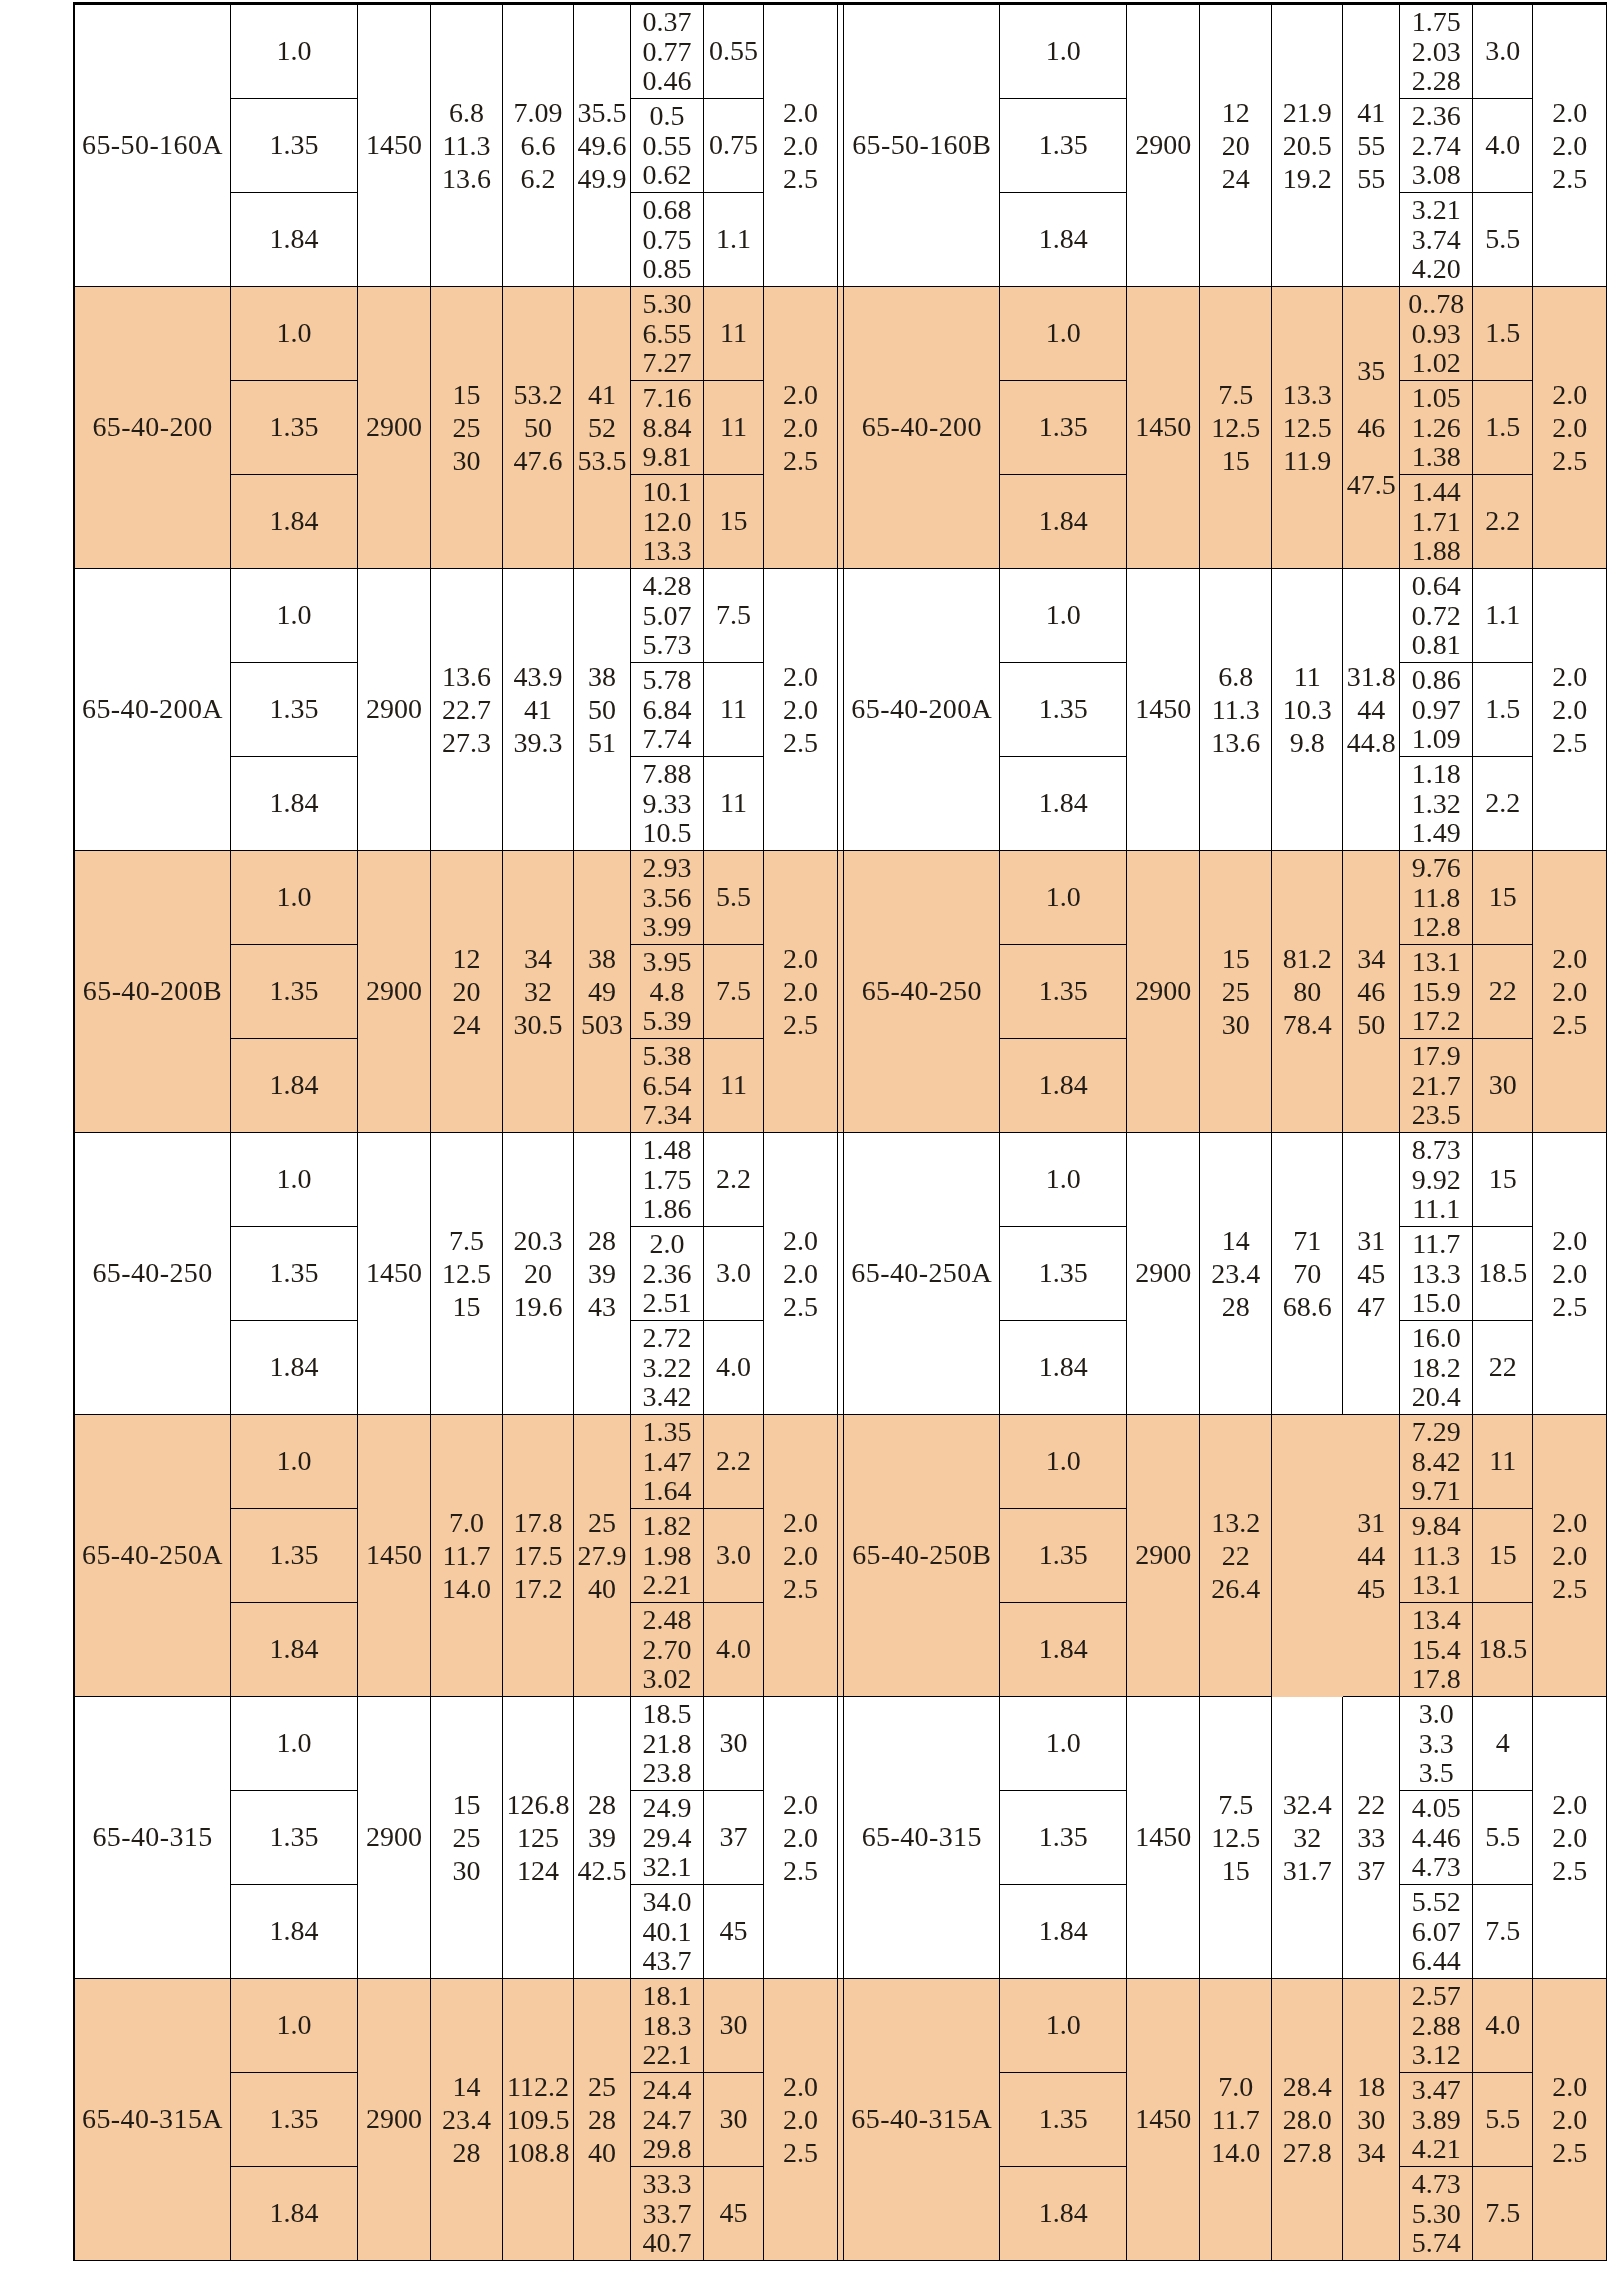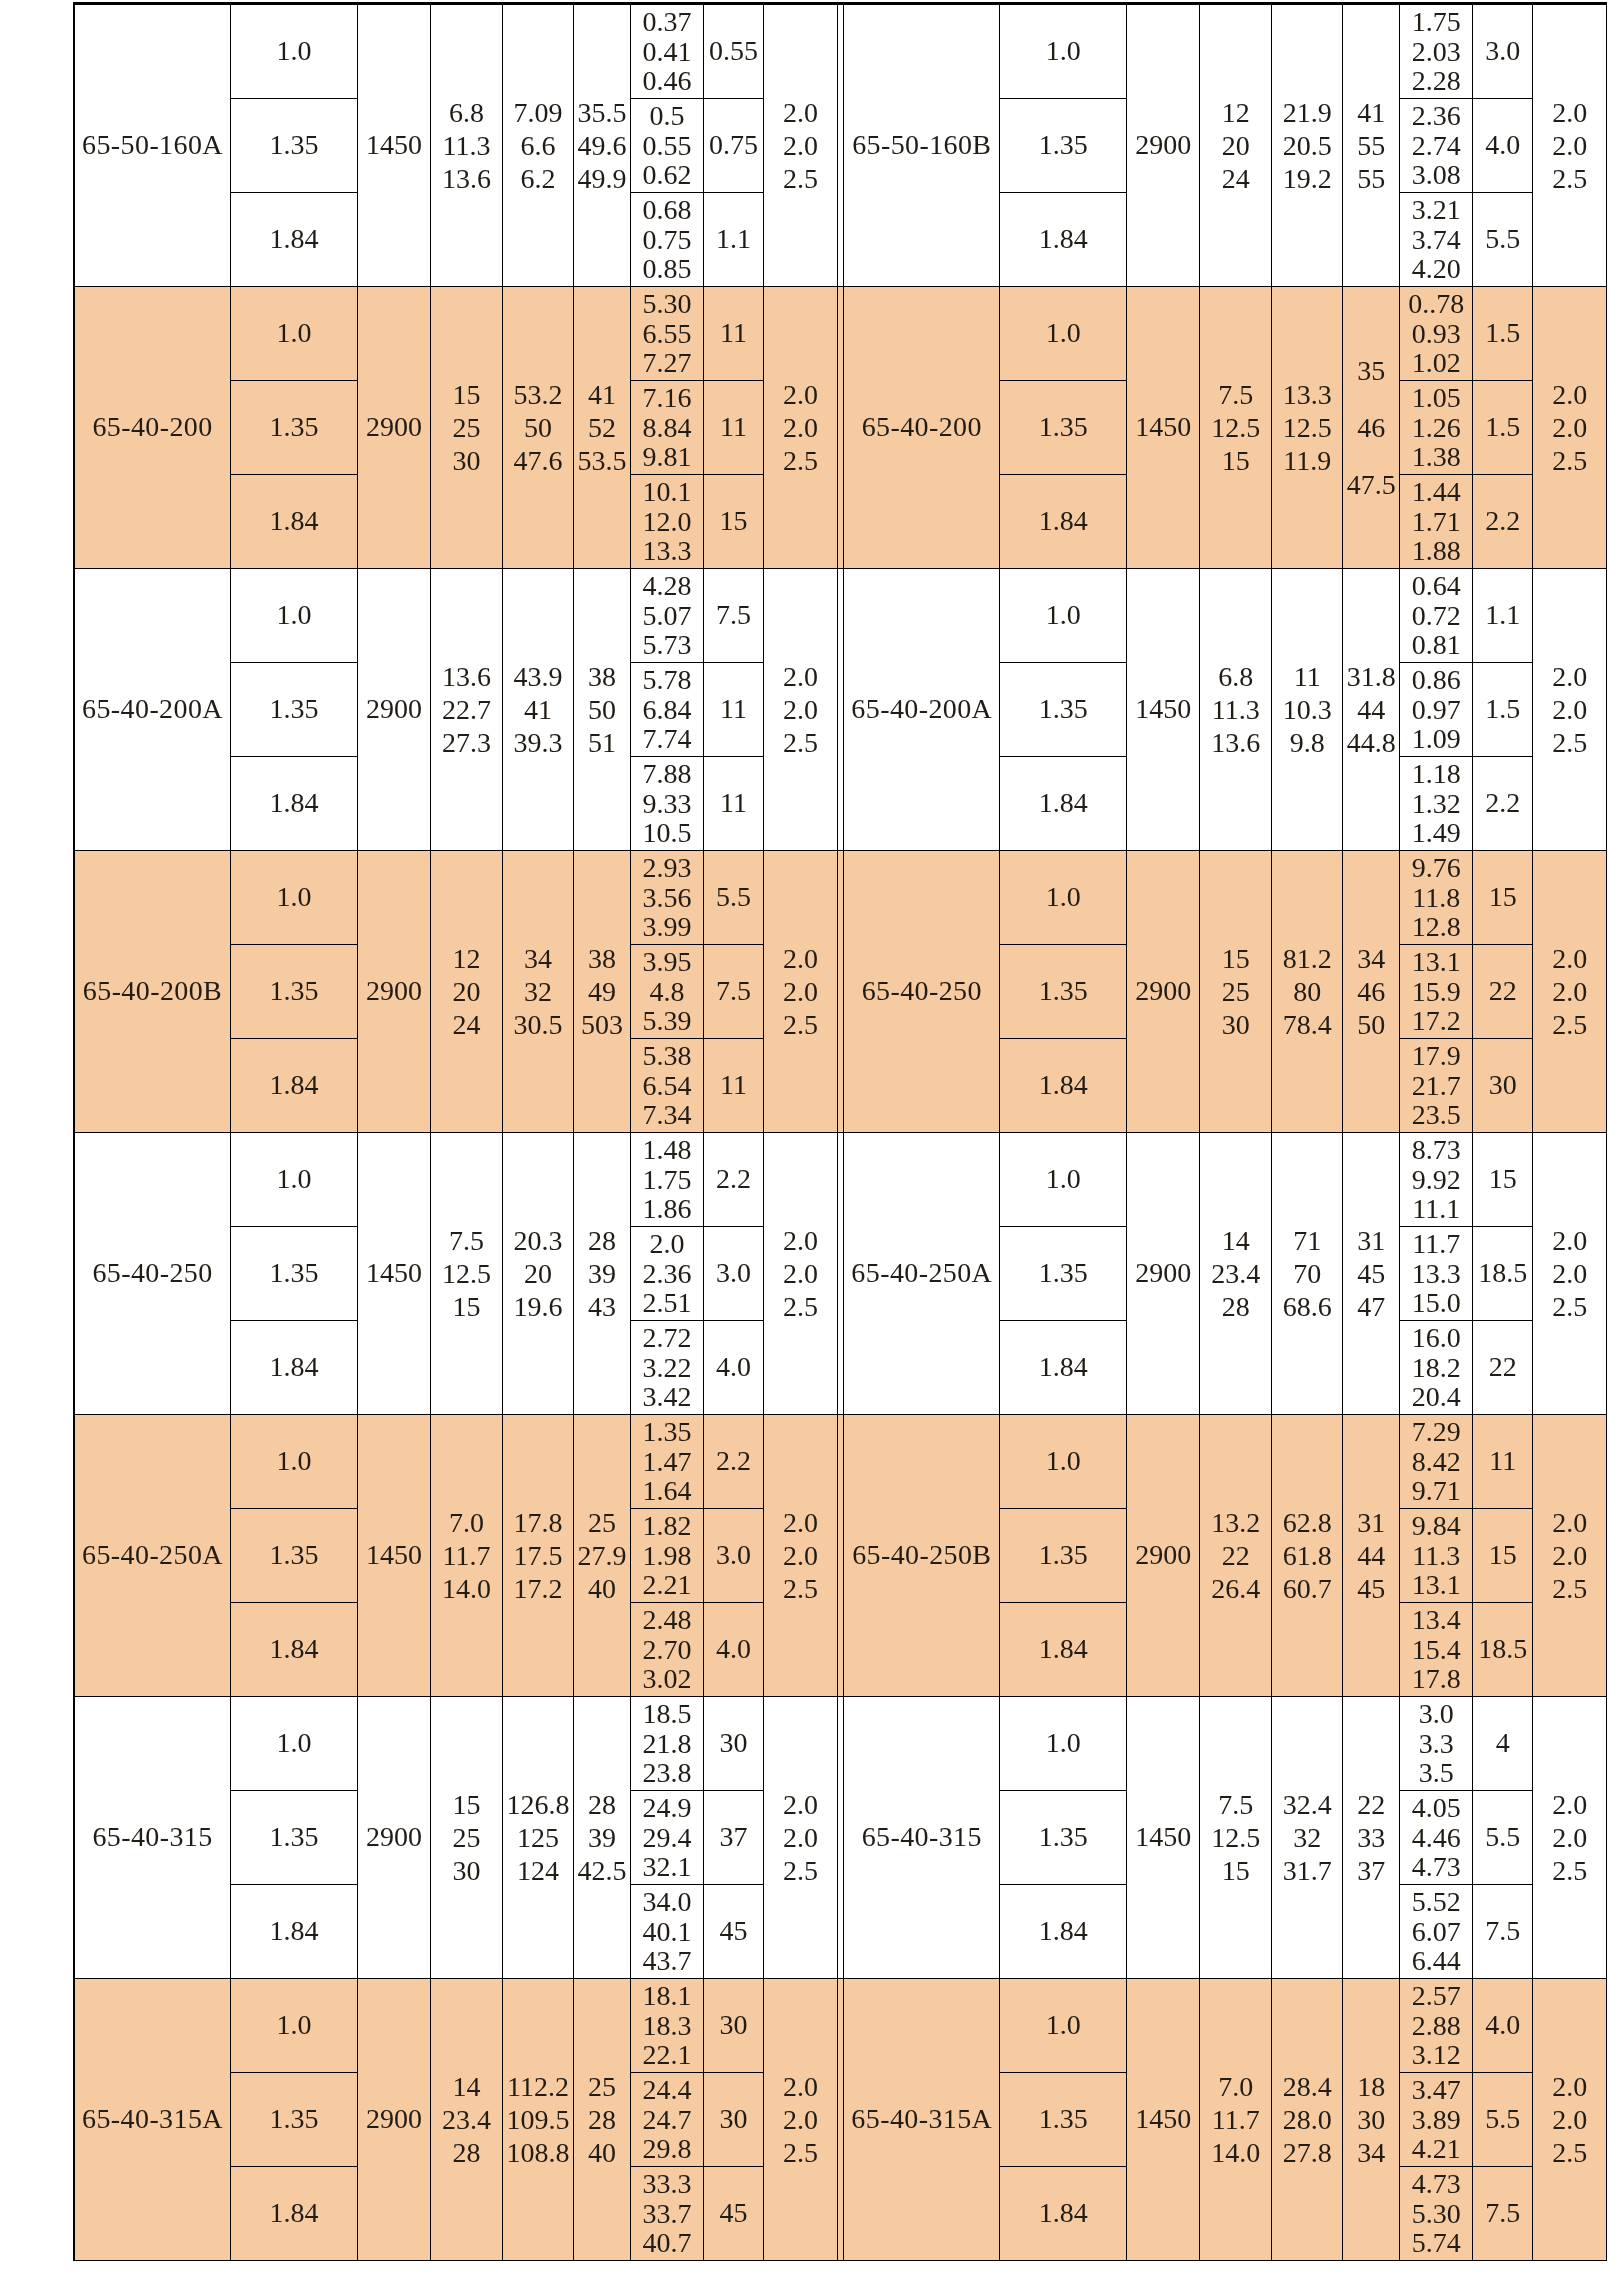--- a/index.html
+++ b/index.html
@@ -67,21 +67,21 @@
             <div class="line">6.6</div>
             <div class="line">6.2</div>
           </div>
           <div class="cell tri" style="grid-area: 1 / 6 / span 3;">
             <div class="line">35.5</div>
             <div class="line">49.6</div>
             <div class="line">49.9</div>
           </div>
           <div class="cell tri pw" style="grid-area: 1 / 7;">
             <div class="line">0.37</div>
-            <div class="line">0.41</div>
+            <div class="line">0.77</div>
             <div class="line">0.46</div>
           </div>
           <div class="cell tri pw" style="grid-area: 2 / 7;">
             <div class="line">0.5</div>
             <div class="line">0.55</div>
             <div class="line">0.62</div>
           </div>
           <div class="cell tri pw" style="grid-area: 3 / 7;">
             <div class="line">0.68</div>
             <div class="line">0.75</div>
@@ -565,25 +565,20 @@
         <div class="half">
           <div class="cell model-cell" style="grid-area: 1 / 1 / span 3;">65-40-250B</div>
           <div class="cell" style="grid-area: 1 / 2;">1.0</div>
           <div class="cell" style="grid-area: 2 / 2;">1.35</div>
           <div class="cell" style="grid-area: 3 / 2;">1.84</div>
           <div class="cell" style="grid-area: 1 / 3 / span 3;">2900</div>
           <div class="cell tri" style="grid-area: 1 / 4 / span 3;">
             <div class="line">13.2</div>
             <div class="line">22</div>
             <div class="line">26.4</div>
-          </div>
-          <div class="cell tri" style="grid-area: 1 / 5 / span 3;">
-            <div class="line">62.8</div>
-            <div class="line">61.8</div>
-            <div class="line">60.7</div>
           </div>
           <div class="cell tri" style="grid-area: 1 / 6 / span 3;">
             <div class="line">31</div>
             <div class="line">44</div>
             <div class="line">45</div>
           </div>
           <div class="cell tri pw" style="grid-area: 1 / 7;">
             <div class="line">7.29</div>
             <div class="line">8.42</div>
             <div class="line">9.71</div>

